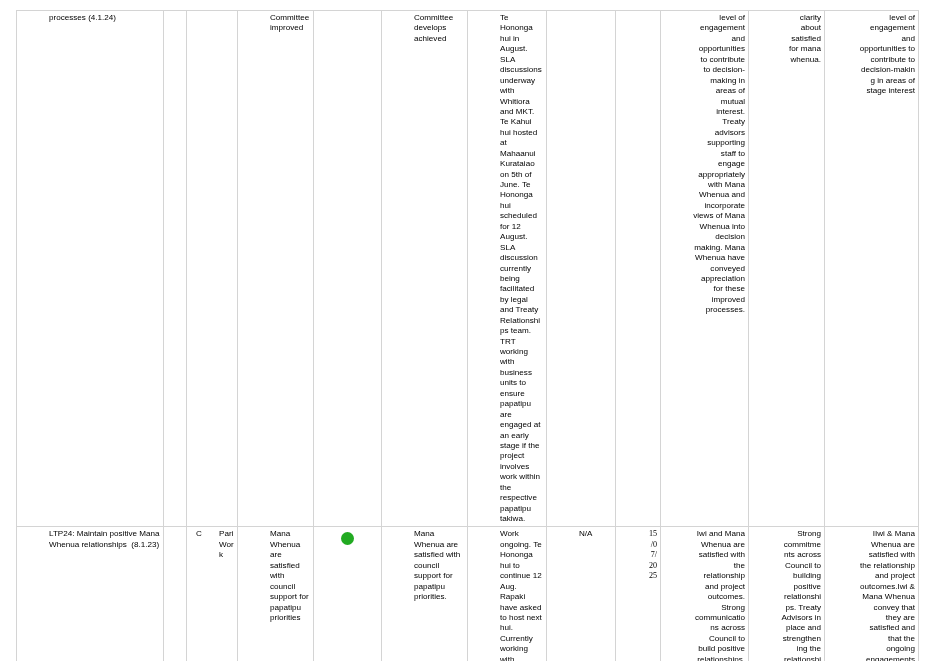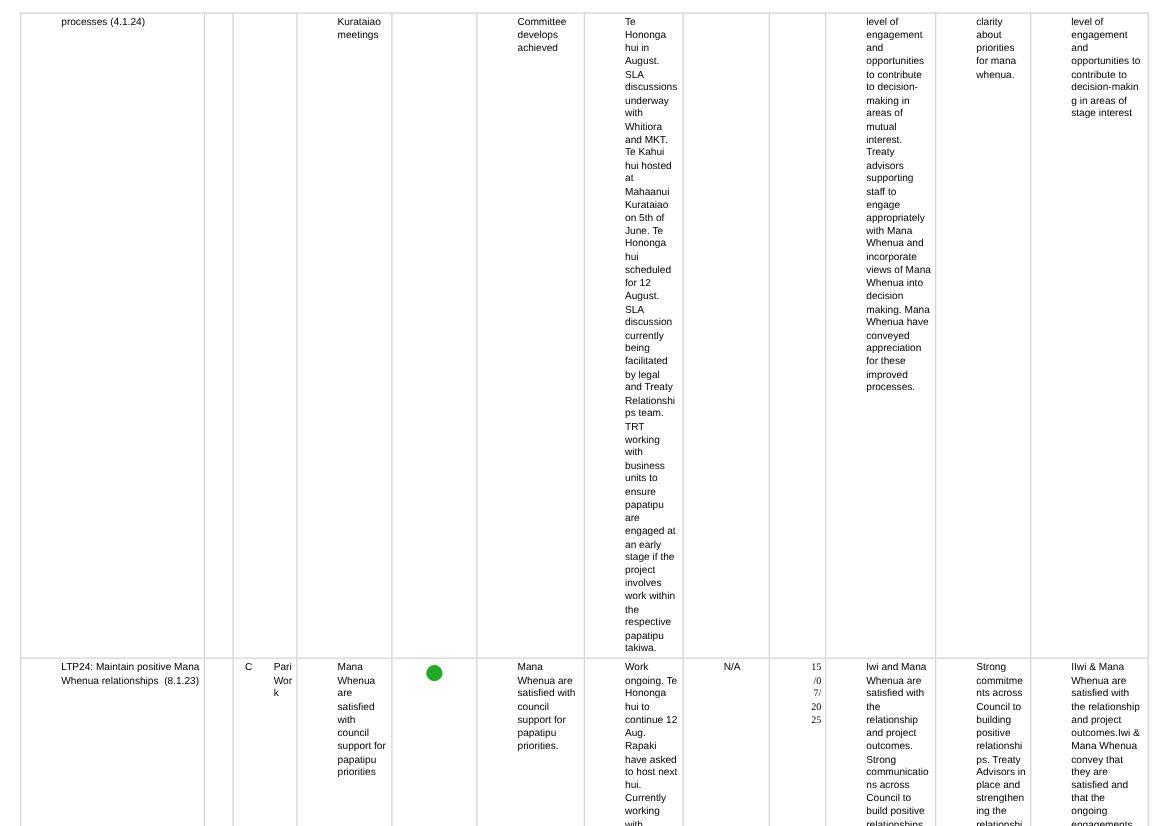--- a/index.html
+++ b/index.html
@@ -33,21 +33,21 @@
     line-height: 1.29;
   }
   table.report td {
     border: 1px solid #d4d4d4;
     vertical-align: top;
     padding: 2px 3px 2px 3px;
     word-wrap: break-word;
     overflow-wrap: break-word;
     background: #ffffff;
   }
-  td.shaded { background: #f2f2f2; }
+  td.shaded { background: #f2f2f2; text-align: right; }
   td.center { text-align: center; }
   td.dotcell { text-align: center; vertical-align: top; }
   td.dateCell { text-align: right; white-space: nowrap; font-family: Liberation Serif, serif; }
 
   
   col.c0 { width: 147px; }
   col.c1 { width: 23px;  }
   col.c2 { width: 51px;  }
   col.c3 { width: 76px;  }
   col.c4 { width: 68px;  }
@@ -98,21 +98,21 @@
         <td>
           <span class="cell-text">processes (4.1.24)</span>
         </td>
         <td class="center">
           <span class="cell-text"></span>
         </td>
         <td>
           <span class="cell-text"></span>
         </td>
         <td>
-          <span class="cell-text">Kurataiao meetings</span>
+          <span class="cell-text">Committee improved</span>
         </td>
         <td class="dotcell">
           <span class="cell-text"></span>
         </td>
         <td>
           <span class="cell-text">Committee develops achieved</span>
         </td>
         <td>
           <span class="cell-text">Te Hononga hui in August.
 SLA discussions underway with Whitiora and MKT. Te Kahui hui hosted at Mahaanui Kurataiao on 5th of June. Te Hononga hui scheduled for 12 August. SLA discussion currently being facilitated by legal and Treaty Relationships team. TRT working with business units to ensure papatipu are engaged at an early stage if the project involves work within the respective papatipu takiwa.</span>
@@ -120,21 +120,21 @@
         <td>
           <span class="cell-text"></span>
         </td>
         <td class="dateCell">
           <span class="cell-text"></span>
         </td>
         <td class="shaded">
           <span class="cell-text">level of engagement and opportunities to contribute to decision-making in areas of mutual interest. Treaty advisors supporting staff to engage appropriately with Mana Whenua and incorporate views of Mana Whenua into decision making. Mana Whenua have conveyed appreciation for these improved processes.</span>
         </td>
         <td class="shaded">
-          <span class="cell-text">clarity about priorities for mana whenua.</span>
+          <span class="cell-text">clarity about satisfied for mana whenua.</span>
         </td>
         <td class="shaded">
           <span class="cell-text">level of engagement and opportunities to contribute to decision-makin g in areas of stage interest</span>
         </td>
       </tr>
 
       <tr class="row2">
         <td>
           <span class="cell-text">LTP24: Maintain positive Mana Whenua relationships  (8.1.23)</span>
         </td>

